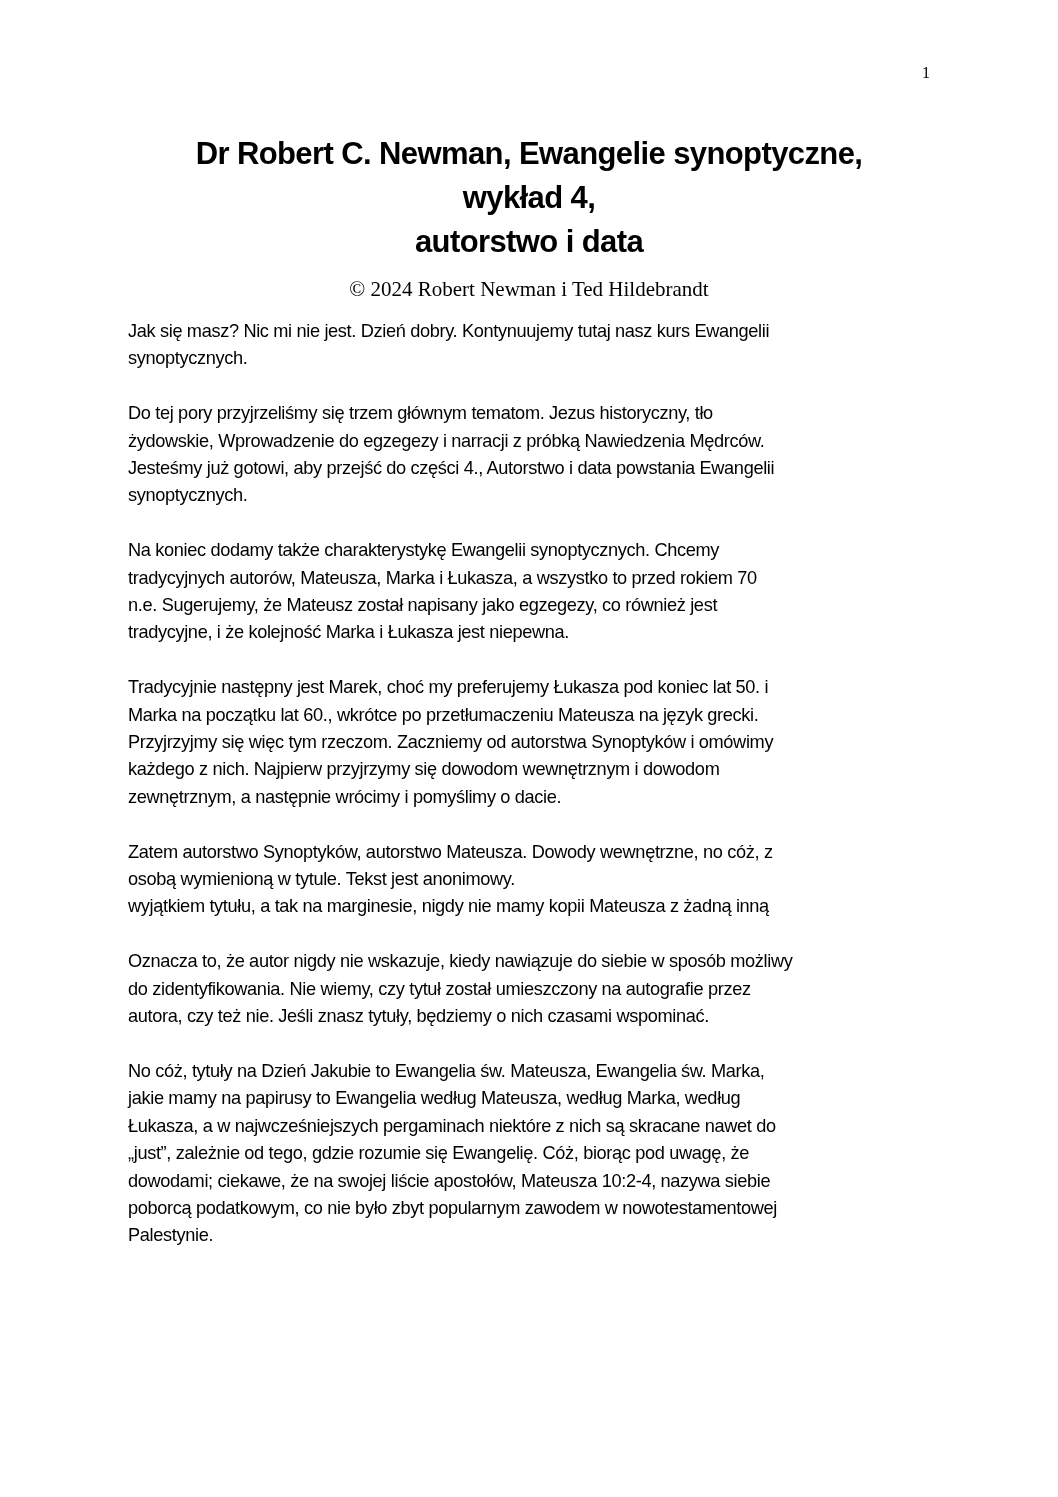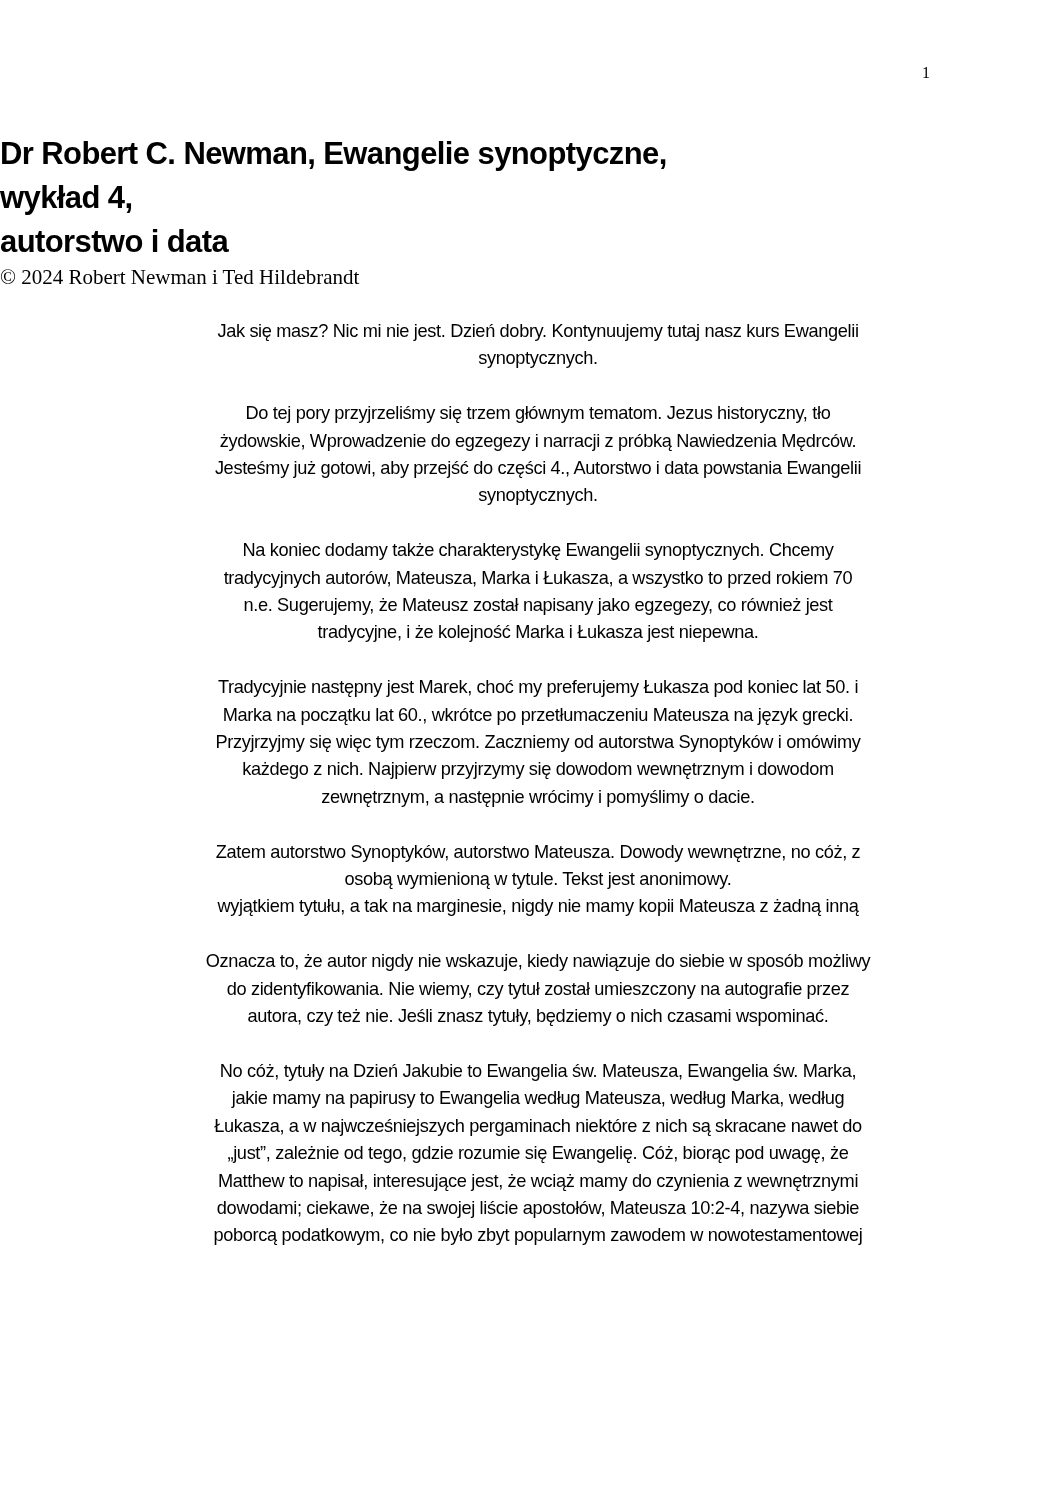--- a/index.html
+++ b/index.html
@@ -19,52 +19,52 @@
       top: 64px;
       left: 922px;
       font-family: "Liberation Serif", serif;
       font-size: 16px;
     }
     .title-block {
       position: absolute;
       top: 132px;
       left: 0;
       width: 1058px;
+      text-align: center;
     }
     .title-line {
       font-family: "Liberation Sans", sans-serif;
       font-weight: bold;
       font-size: 31px;
       line-height: 44px;
       letter-spacing: -0.6px;
     }
     .copyright {
       font-family: "Liberation Serif", serif;
       font-size: 21px;
       line-height: 26px;
-      margin-top: 0px;
+      margin-top: 12px;
     }
     .body-text {
       position: absolute;
       top: 318px;
       left: 128px;
       width: 820px;
       font-family: "Liberation Sans", sans-serif;
       font-size: 18.2px;
       line-height: 27.4px;
       letter-spacing: -0.35px;
     }
     .para {
       margin: 0 0 27.4px 0;
       white-space: normal;
     }
     .line {
       display: block;
       white-space: nowrap;
-      text-align: center;
     }
   </style>
 </head>
 <body>
 
 <div class="page-number">1</div>
 
 <div class="title-block">
   <div class="title-line">Dr Robert C. Newman, Ewangelie synoptyczne,</div>
   <div class="title-line">wykład 4,</div>
@@ -104,17 +104,17 @@
   <p class="para">
     <span class="line">Oznacza to, że autor nigdy nie wskazuje, kiedy nawiązuje do siebie w sposób możliwy</span>
     <span class="line">do zidentyfikowania. Nie wiemy, czy tytuł został umieszczony na autografie przez</span>
     <span class="line">autora, czy też nie. Jeśli znasz tytuły, będziemy o nich czasami wspominać.</span>
   </p>
   <p class="para">
     <span class="line">No cóż, tytuły na Dzień Jakubie to Ewangelia św. Mateusza, Ewangelia św. Marka,</span>
     <span class="line">jakie mamy na papirusy to Ewangelia według Mateusza, według Marka, według</span>
     <span class="line">Łukasza, a w najwcześniejszych pergaminach niektóre z nich są skracane nawet do</span>
     <span class="line">„just”, zależnie od tego, gdzie rozumie się Ewangelię. Cóż, biorąc pod uwagę, że</span>
-    <span class="line">Matthew to napisał, interesujące jest, że wciąż mamy do czynienia z wewnętrznymi</span>
     <span class="line">dowodami; ciekawe, że na swojej liście apostołów, Mateusza 10:2-4, nazywa siebie</span>
     <span class="line">poborcą podatkowym, co nie było zbyt popularnym zawodem w nowotestamentowej</span>
+    <span class="line">Palestynie.</span>
   </p>
 </div>
 
 </body></html>

